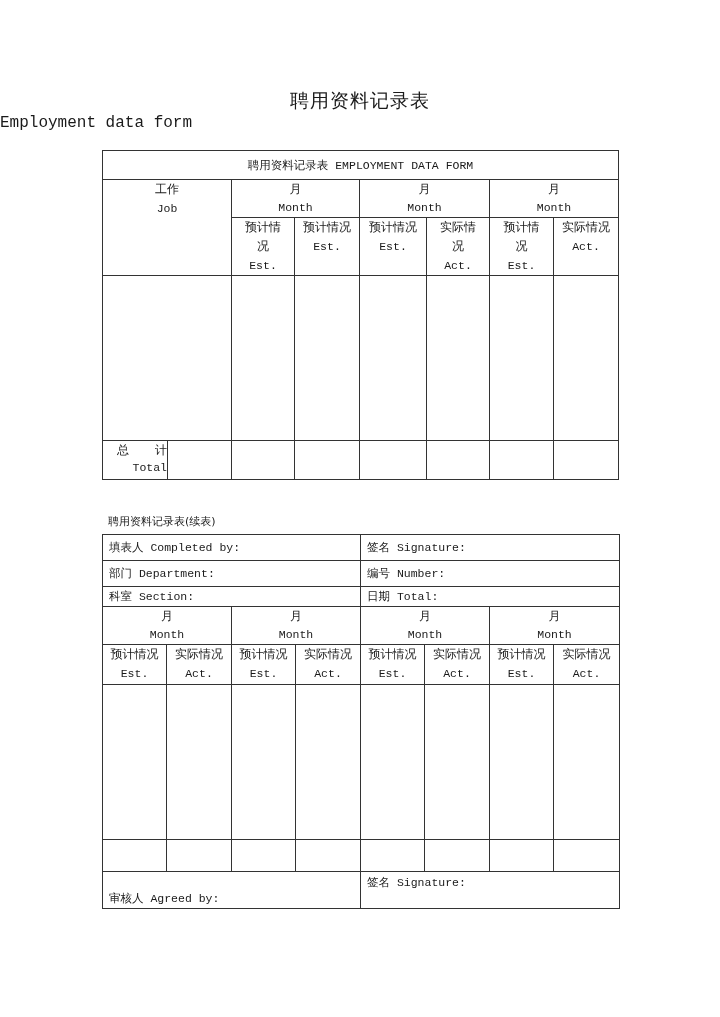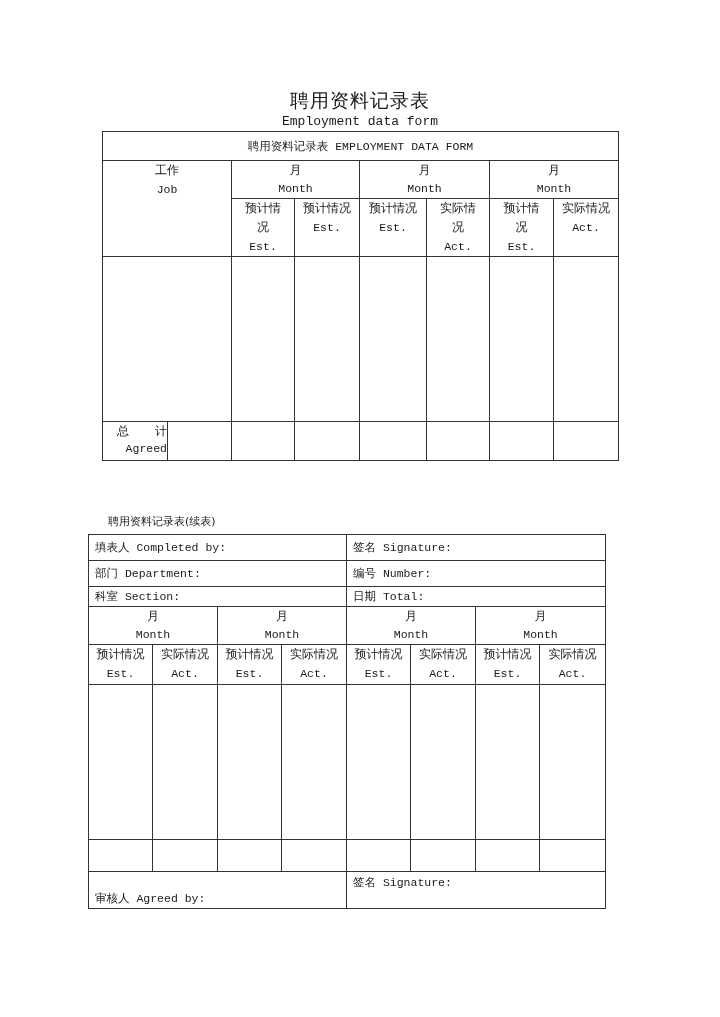--- a/index.html
+++ b/index.html
@@ -1,28 +1,28 @@
 <!DOCTYPE html>
 <html><head>
 <meta charset="utf-8">
 <style>
   html, body { margin: 0; padding: 0; background: #ffffff; }
   body { width: 720px; height: 1017px; position: relative; overflow: hidden;
          font-family: "DejaVu Serif", "Liberation Serif", serif; color: #1a1a1a; }
   .title-cn { position: absolute; top: 88px; left: 0; width: 720px; text-align: center;
               font-size: 19px; letter-spacing: 1px; font-family: "DejaVu Sans", sans-serif; }
-  .title-en { position: absolute; top: 114px; left: 0; width: 720px; text-align: center;
-              font-size: 13px; font-family: "Liberation Mono", "DejaVu Sans Mono", monospace; }
+  .title-en { position: absolute; top: 114px; left: 0; width: 720px; text-align: left;
+              font-size: 16px; font-family: "Liberation Mono", "DejaVu Sans Mono", monospace; }
   table { position: absolute; border-collapse: collapse; table-layout: fixed; }
   td { border: 1px solid #333; padding: 0; font-size: 12px; vertical-align: top; text-align: center;
        line-height: 19px; font-family: "DejaVu Sans", sans-serif; }
   .mono { font-family: "Liberation Mono", "DejaVu Sans Mono", monospace; font-size: 11.5px; }
   .cn { font-family: "DejaVu Sans", sans-serif; font-size: 12px; }
-  #t1 { left: 102px; top: 131px; width: 517px; }
-  #t2 { left: 88px; top: 534px; width: 517px; }
+  #t1 { left: 102px; top: 150px; width: 517px; }
+  #t2 { left: 102px; top: 534px; width: 517px; }
   .t1-title td { height: 28px; vertical-align: middle; }
   .left { text-align: left; padding-left: 6px; vertical-align: middle; }
   .subtitle { position: absolute; left: 108px; top: 514px; font-size: 11px; font-family: "DejaVu Sans", sans-serif; }
   .block { display: block; }
 </style>
 </head>
 <body>
 
 <div class="title-cn">聘用资料记录表</div>
 <div class="title-en">Employment data form</div>
@@ -94,21 +94,21 @@
     <td></td>
     <td></td>
     <td></td>
     <td></td>
     <td></td>
     <td></td>
   </tr>
   <tr style="height:39px">
     <td style="text-align:right; padding-left:6px; line-height:18px">
       <span class="block cn" style="white-space:pre"><span>总</span><span style="display:inline-block;width:26px"></span><span>计</span></span>
-      <span class="block mono">Agreed</span>
+      <span class="block mono">Total</span>
     </td>
     <td></td>
     <td></td>
     <td></td>
     <td></td>
     <td></td>
     <td></td>
     <td></td>
   </tr>
 </tbody>

